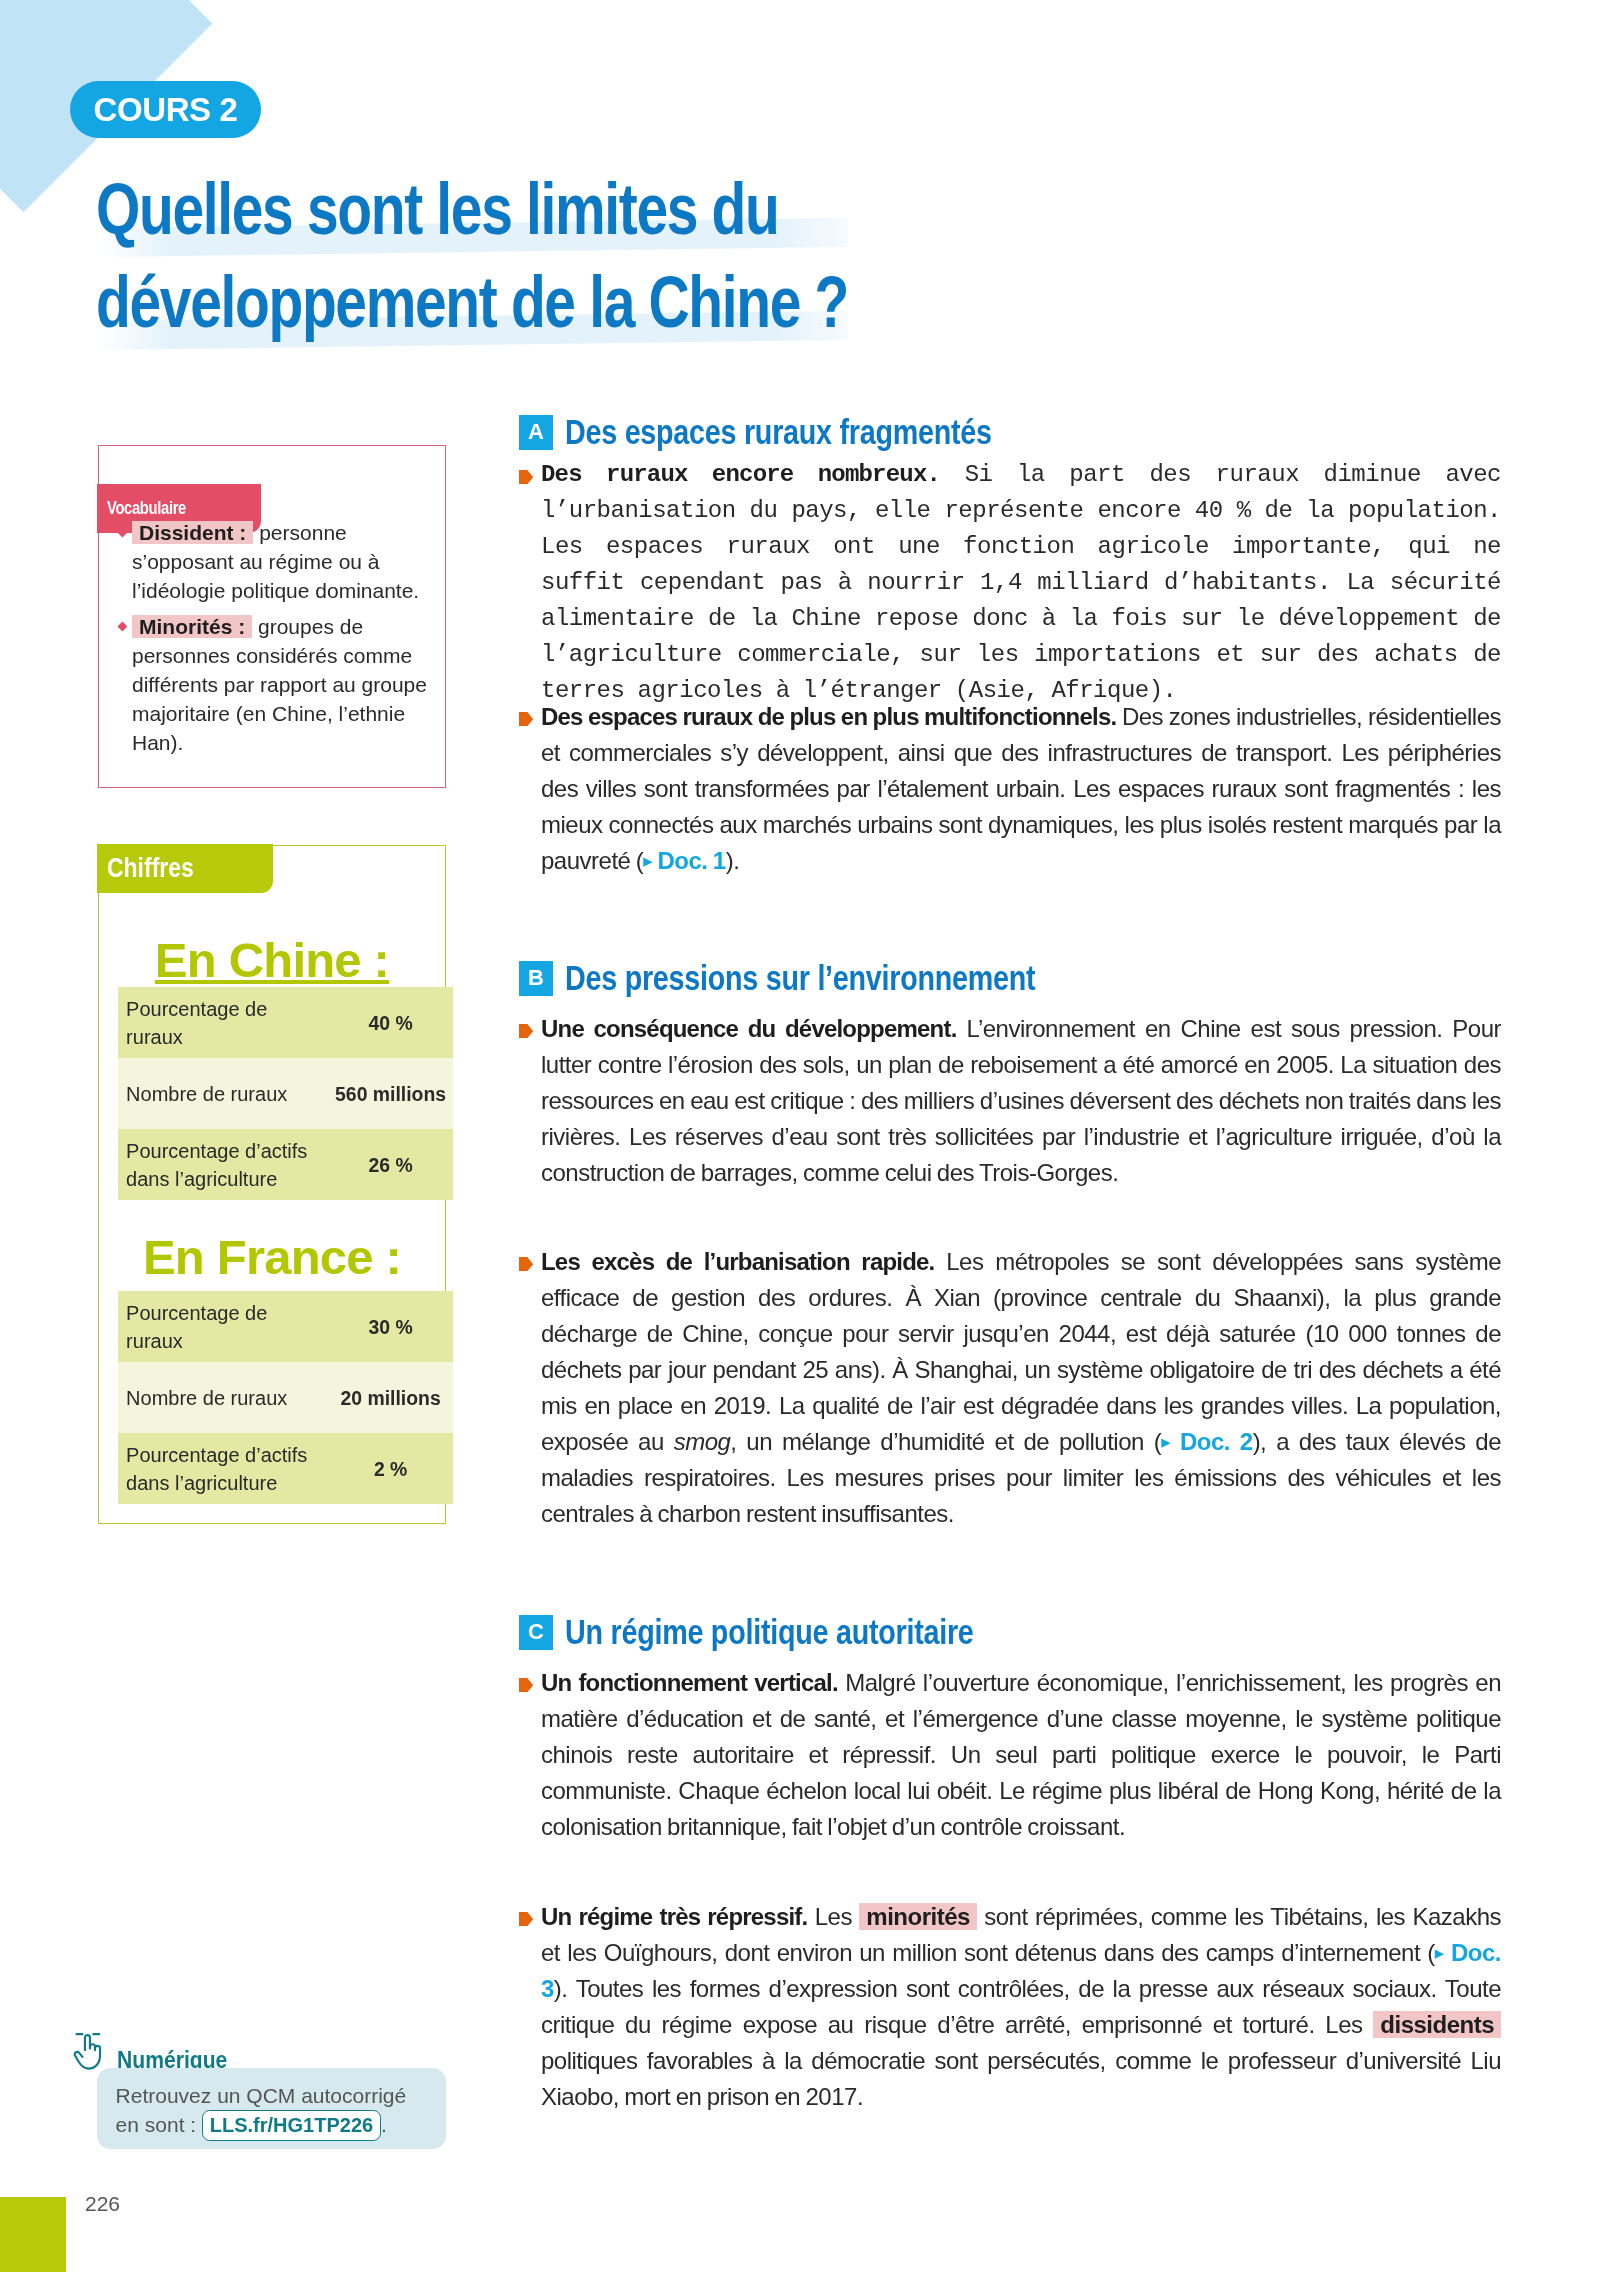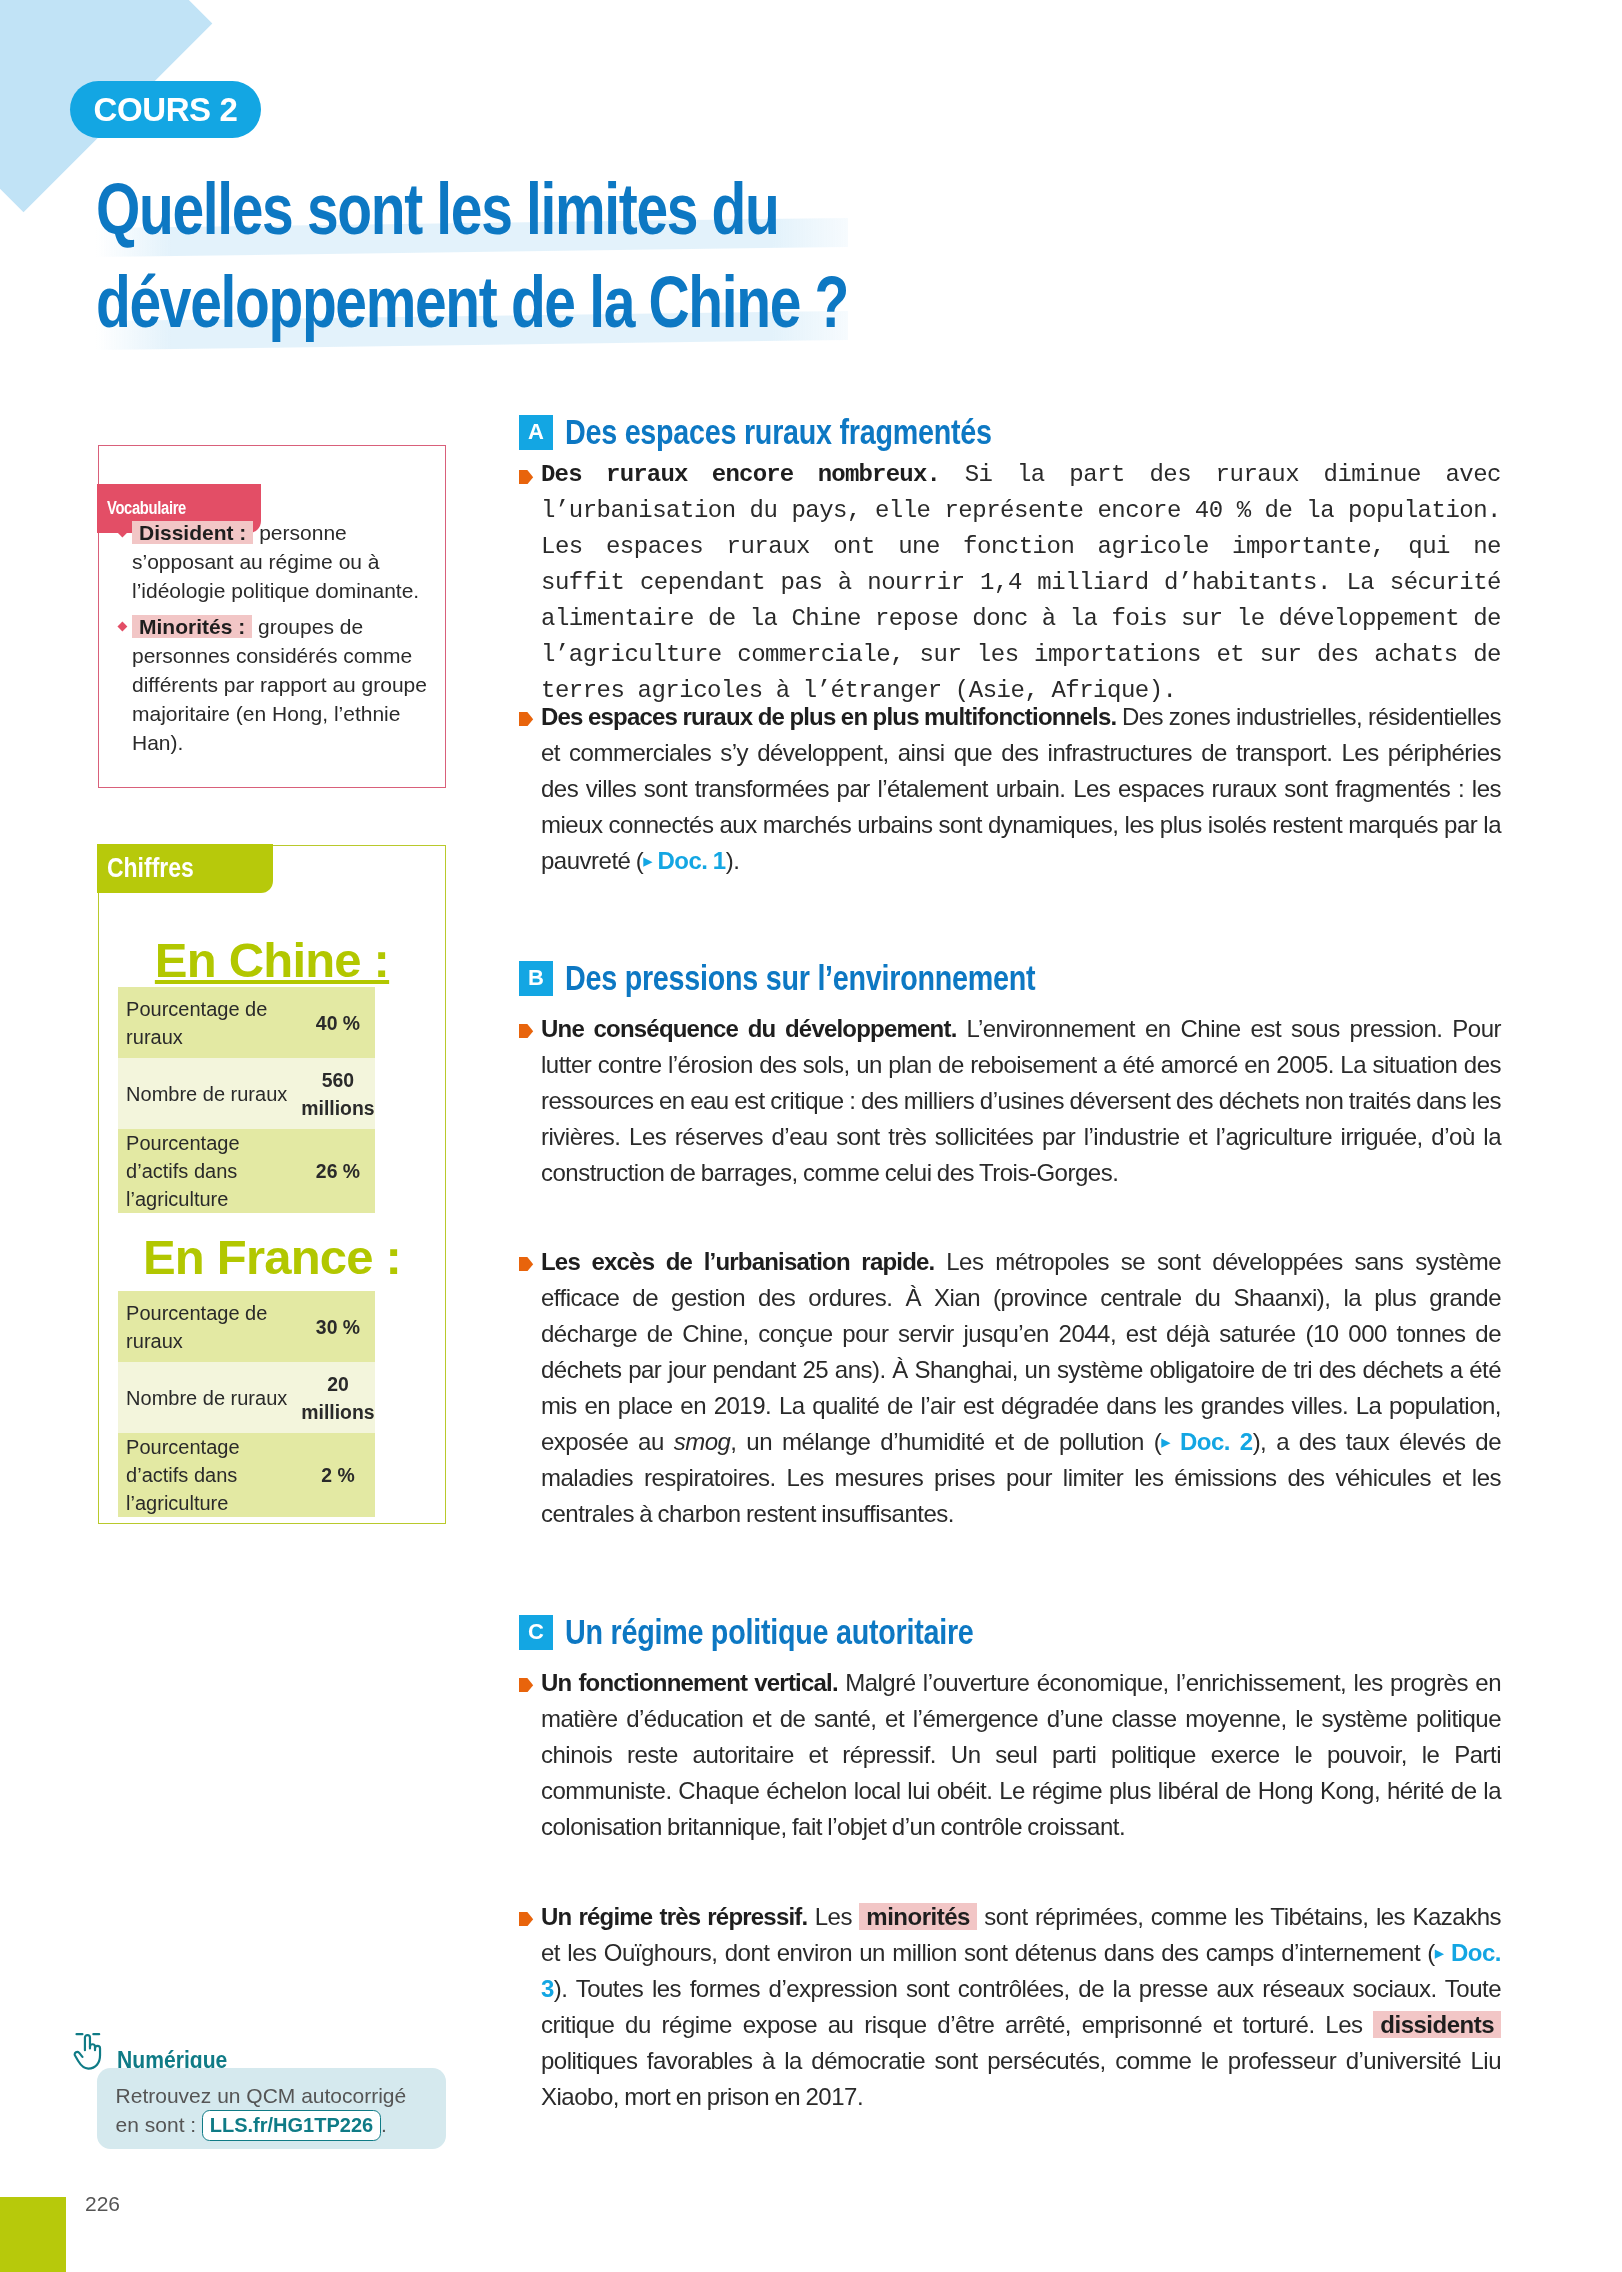--- a/index.html
+++ b/index.html
@@ -60,21 +60,21 @@
     background: #b7c90b; color: #fff; border-bottom-right-radius: 12px;
     font-weight: bold; font-size: 28px; padding-left: 10px; line-height: 47px;
   }
   .keyfig-tab span { display: inline-block; transform: scaleX(0.82); transform-origin: left center; }
   .country-title {
     position: absolute; left: 0; right: 0; text-align: center;
     font-weight: bold; color: #b2c700; font-size: 49px; letter-spacing: -0.8px;
   }
   .country-title.china { top: 86px; text-decoration: underline; }
   .country-title.france { top: 383px; }
-  .stat-table { position: absolute; left: 18.6px; width: 257px; border-collapse: collapse; padding-left: 9px; }
+  .stat-table { position: absolute; left: 18.6px; width: 335px; border-collapse: collapse; padding-left: 9px; }
   .stat-table.china { top: 141px; }
   .stat-table.france { top: 445px; }
   .stat-table td { height: 71px; font-size: 20px; line-height: 28px; color: #2a2a2a; vertical-align: middle; }
   .stat-table tr.dark td { background: #e3e9a3; }
   .stat-table tr.light td { background: #f3f5dc; }
   .stat-table td.lbl { padding-left: 8.5px; width: 211px; }
   .stat-table td.val { text-align: center; font-weight: bold; font-size: 19.4px; line-height: 28px; }
 
   .num-head { position: absolute; left: 73px; top: 2030px; height: 47px; display: flex; align-items: center; }
   .num-head .hand { width: 44px; height: 47px; }
@@ -129,21 +129,21 @@
 
 <div class="vocab-box">
   <div class="vocab-tab"><span>Vocabulaire</span></div>
   <ul class="vocab-list">
     <li class="vocab-item">
       <span class="diamond"></span>
       <span class="hl">Dissident :</span><span> personne s’opposant au régime ou à l’idéologie politique dominante.</span>
     </li>
     <li class="vocab-item">
       <span class="diamond"></span>
-      <span class="hl">Minorités :</span><span> groupes de personnes considérés comme différents par rapport au groupe majoritaire (en Hong, l’ethnie Han).</span>
+      <span class="hl">Minorités :</span><span> groupes de personnes considérés comme différents par rapport au groupe majoritaire (en Chine, l’ethnie Han).</span>
     </li>
   </ul>
 </div>
 
 <div class="keyfig-box">
   <div class="keyfig-tab"><span>Chiffres clés</span></div>
 
   <div class="country-title china">En Chine :</div>
   <table class="stat-table china">
     <tbody>

